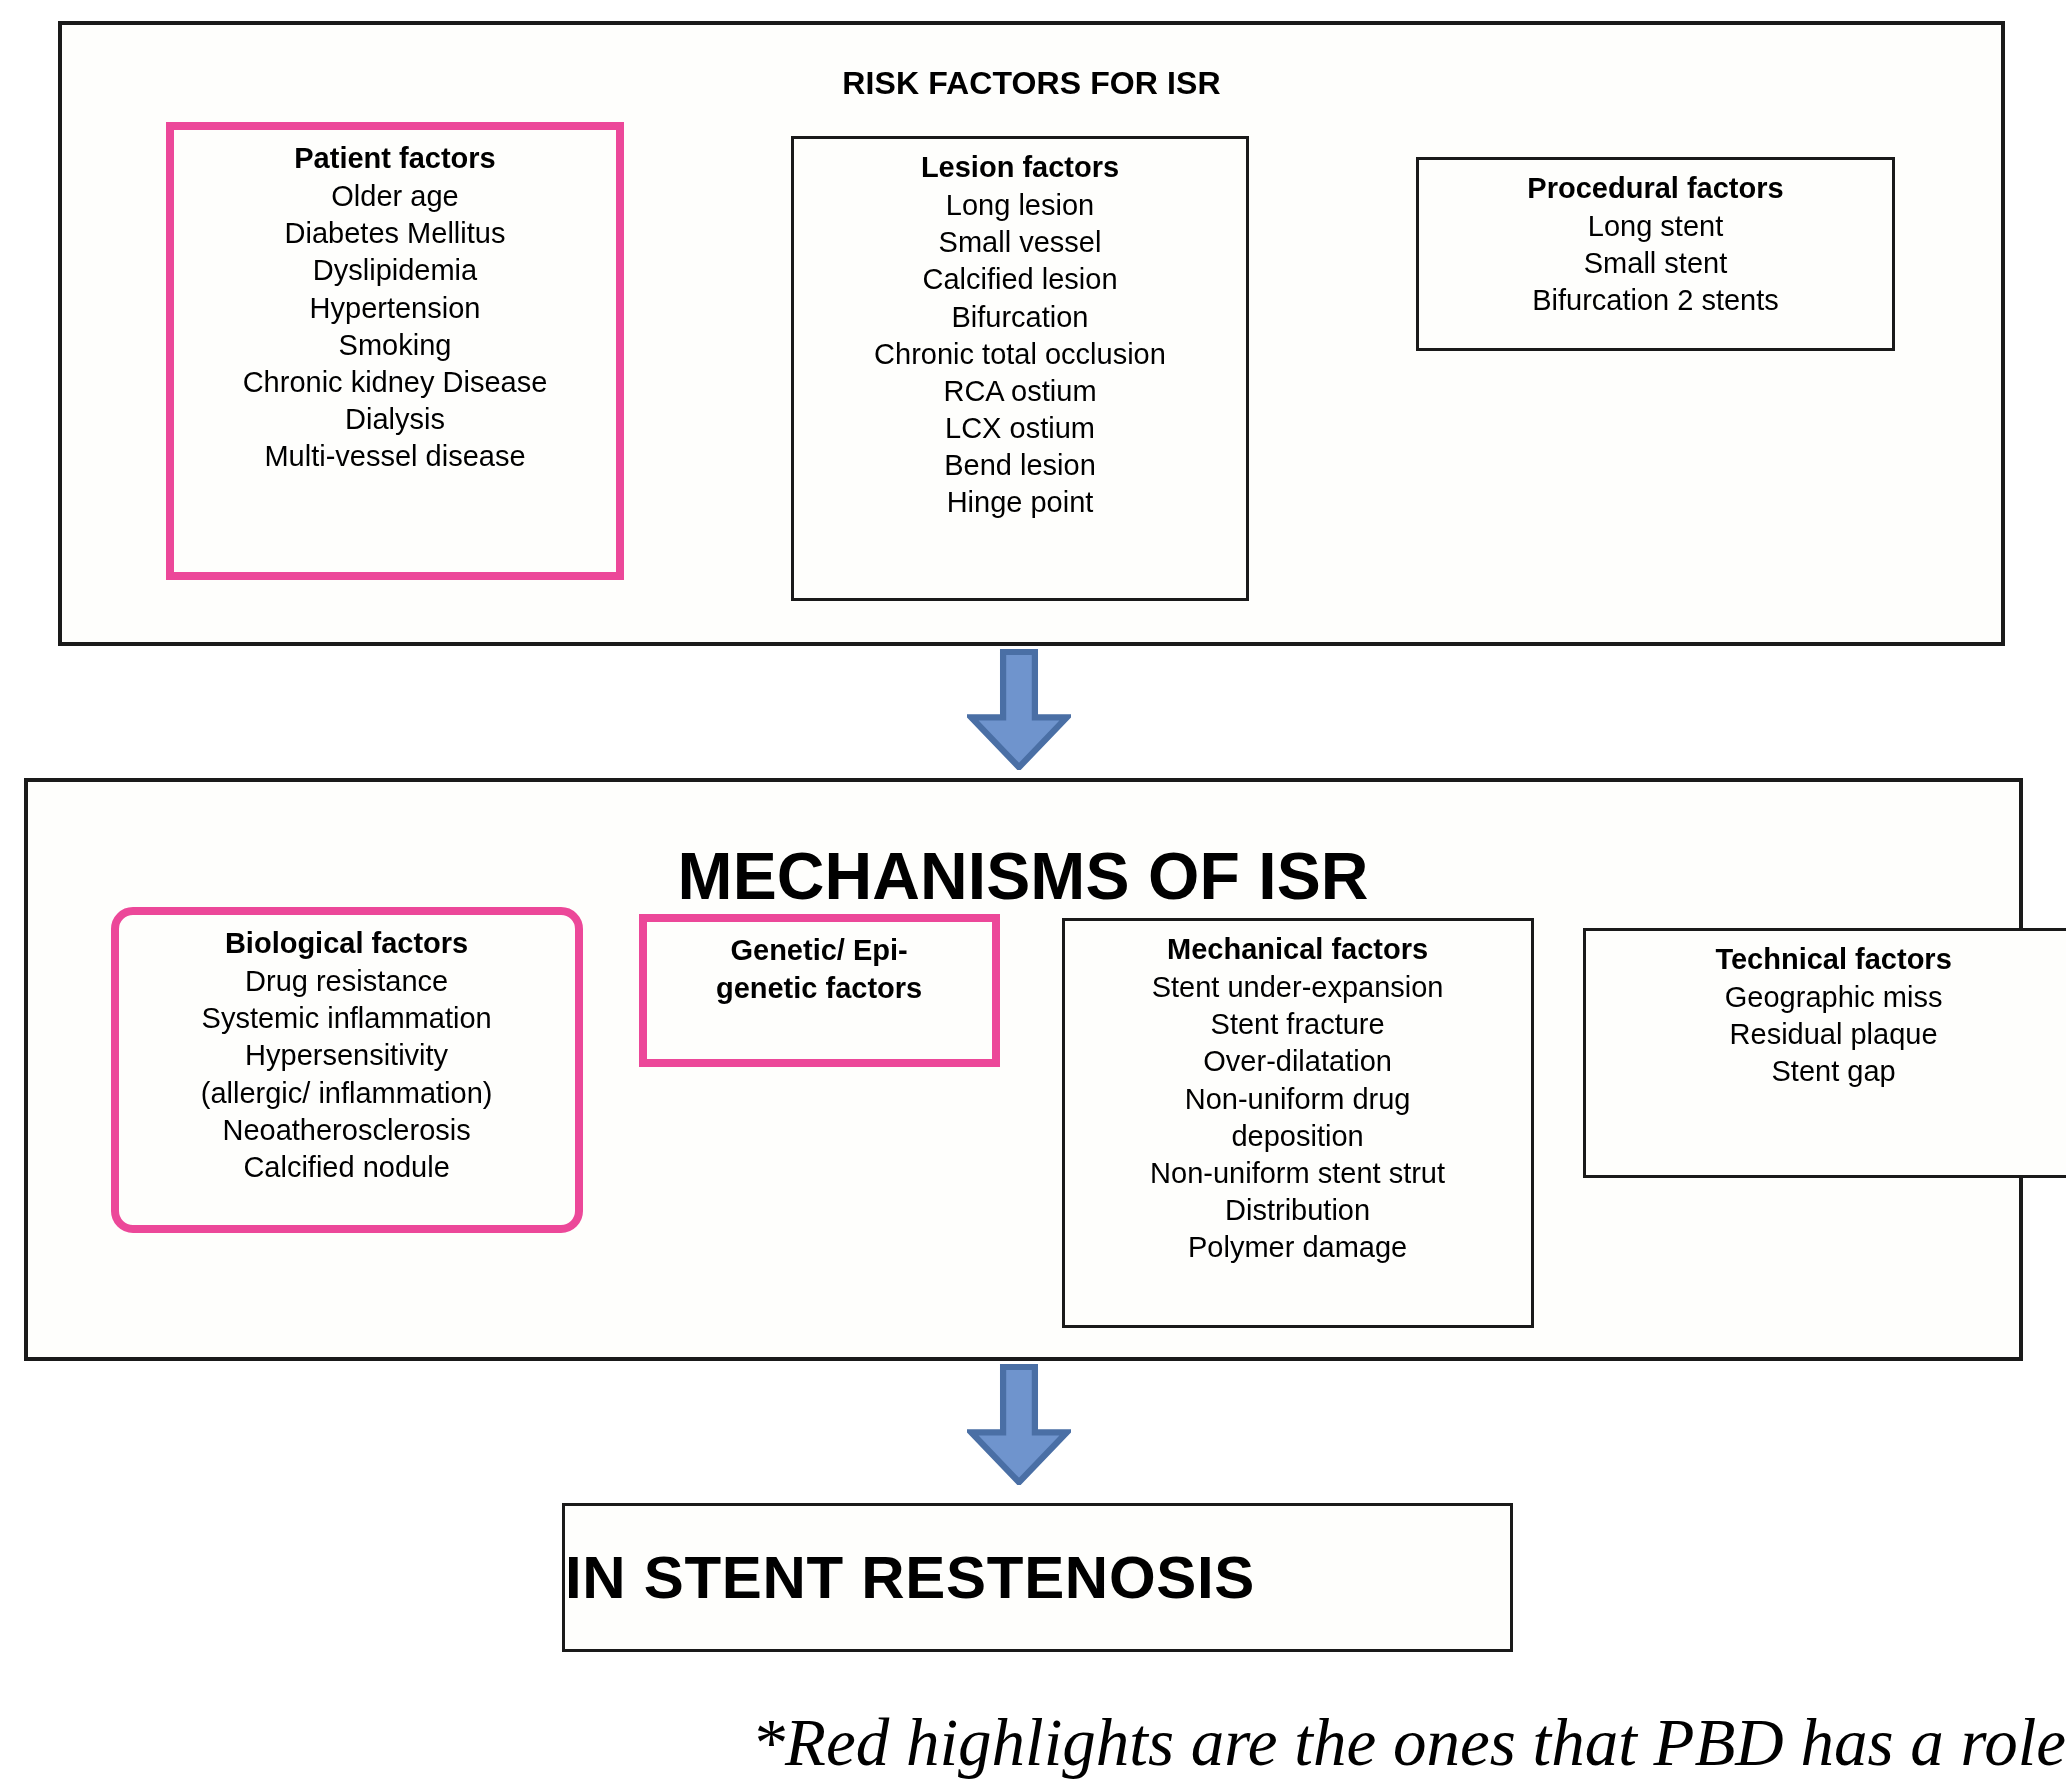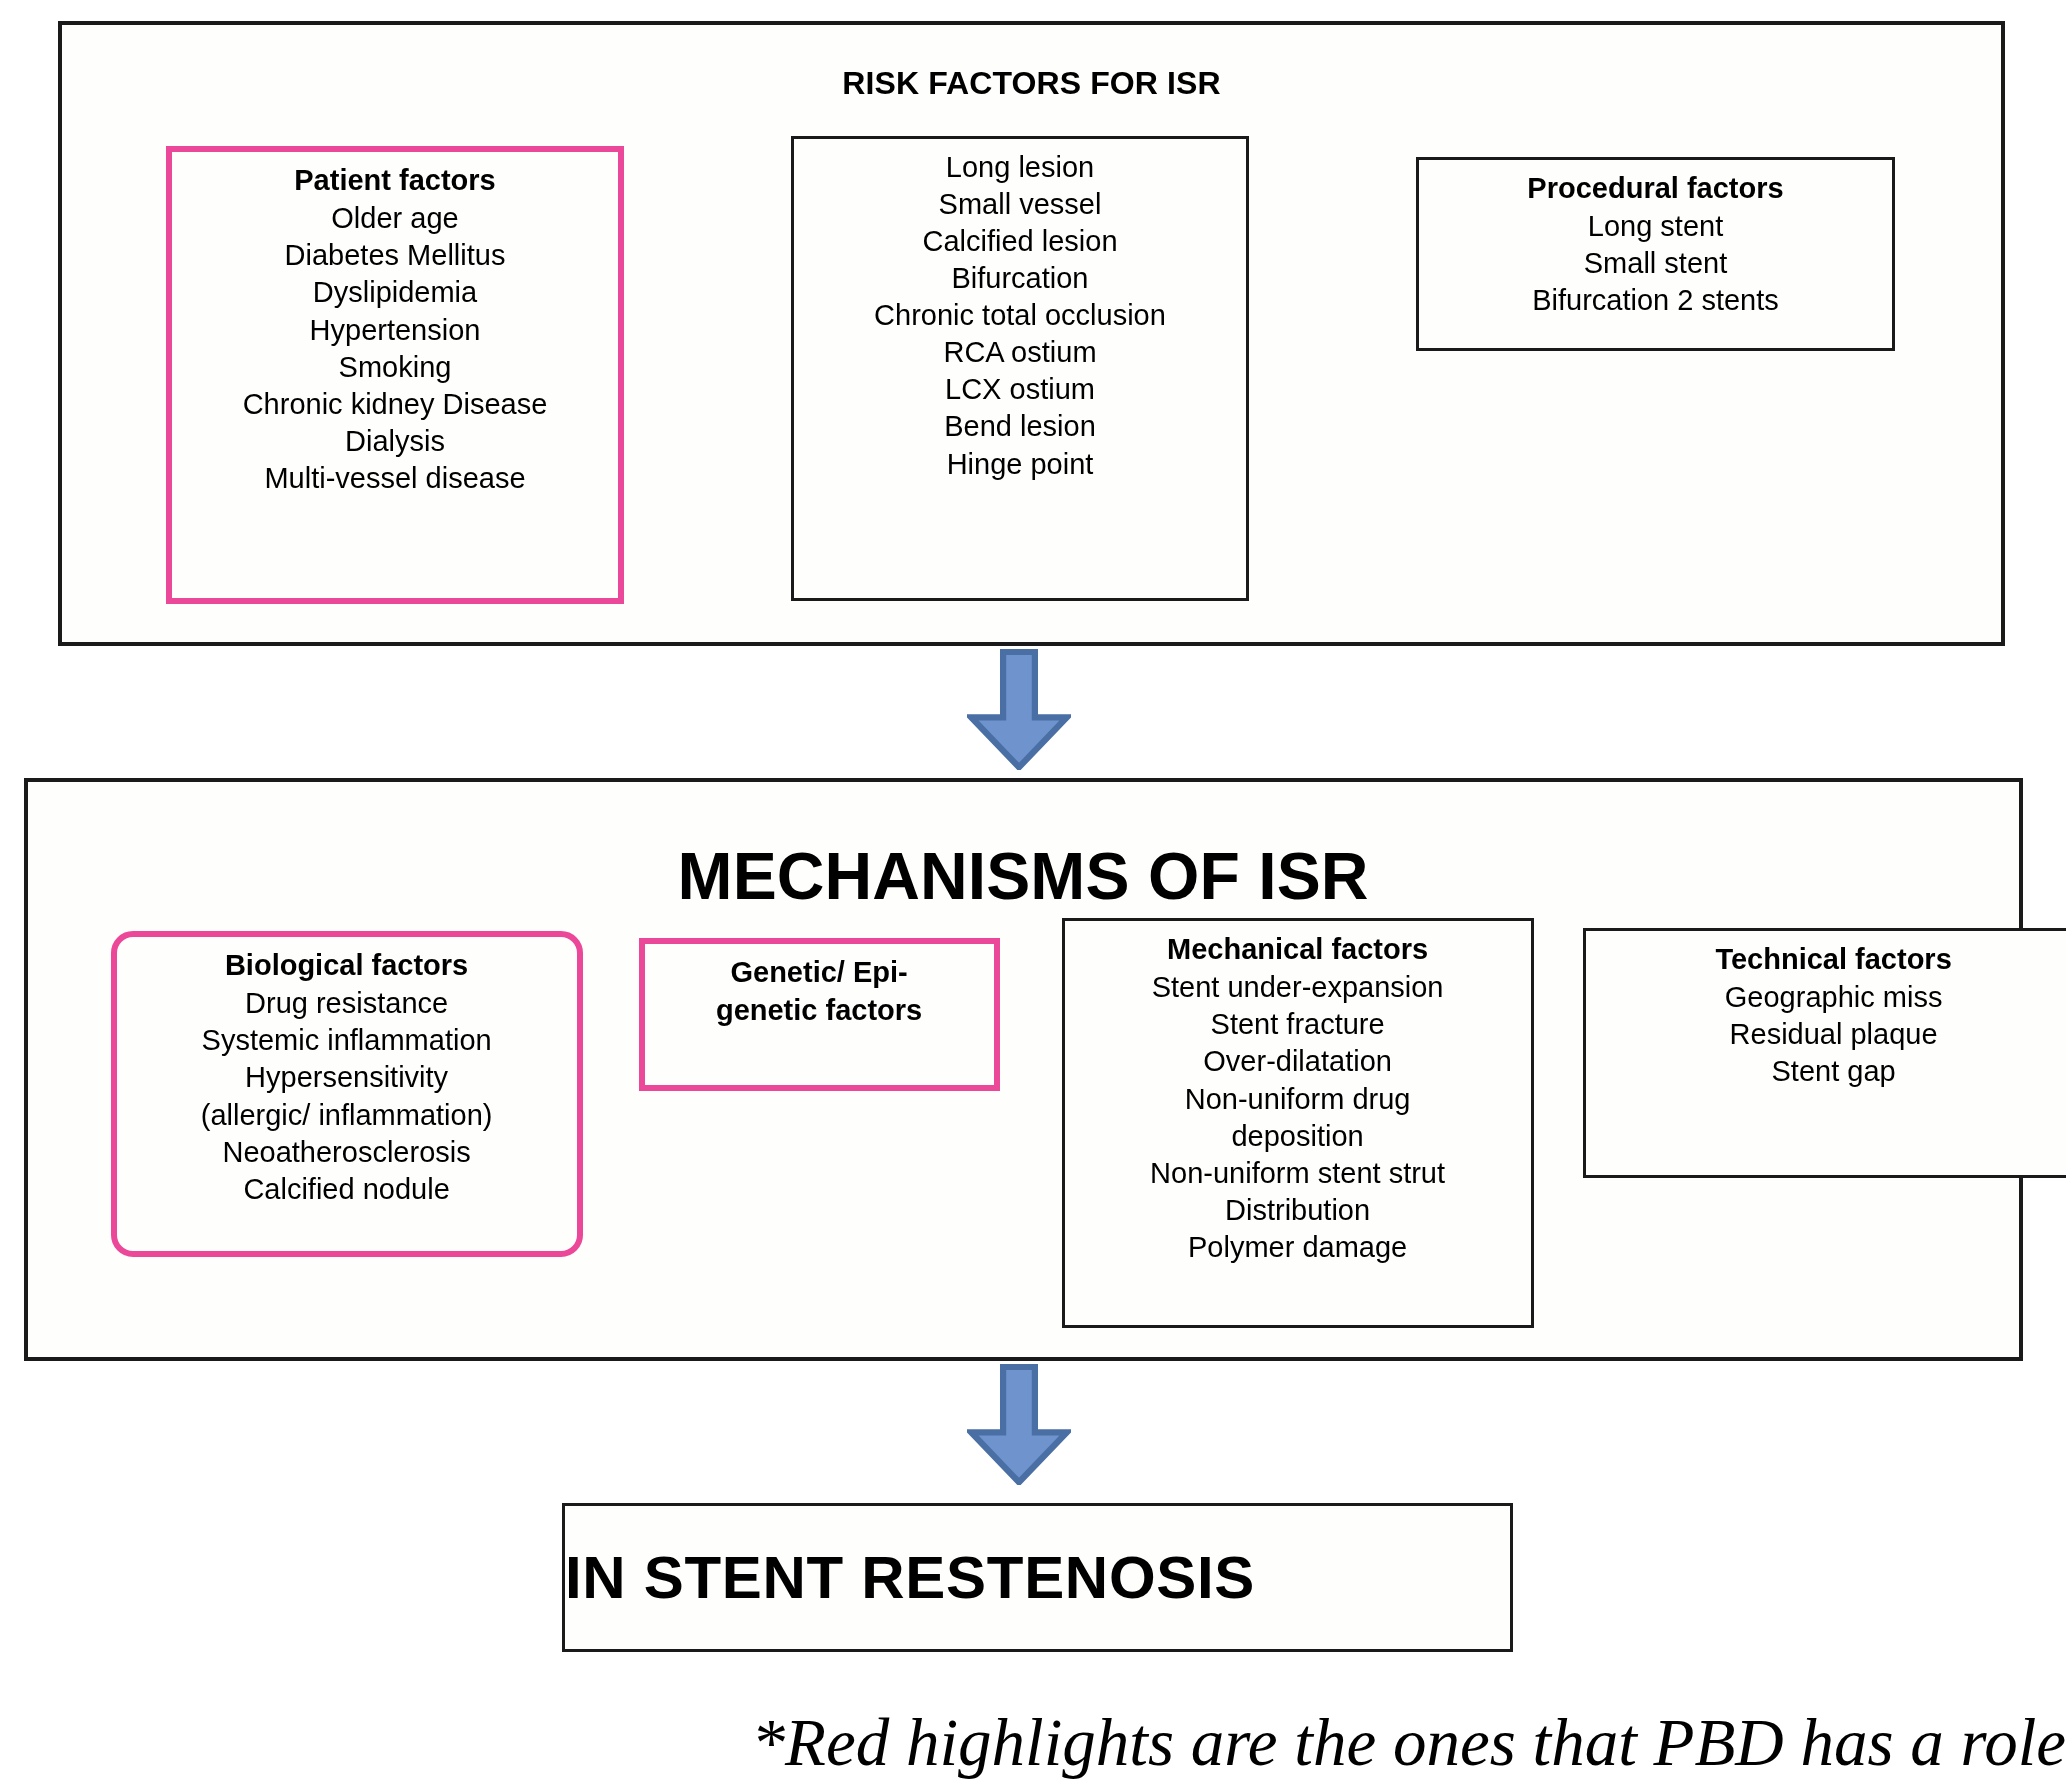--- a/index.html
+++ b/index.html
@@ -65,22 +65,21 @@
     background: #FEFEFC;
     text-align: center;
     padding: 9.7px 7px;
   }
 
   .factor-box.black {
     border: 3.5px solid #1A1A1A;
   }
 
   .factor-box.red {
-    border: 6px solid #ec4899;
-    margin-top: 24px;
+    border: 8px solid #ec4899;
   }
 
   .factor-title {
     font-weight: bold;
     font-size: 29px;
     line-height: 1.28;
     margin-bottom: 1.4px;
   }
 
   .factor-item {
@@ -192,20 +191,21 @@
     <div class="factor-item">Diabetes Mellitus</div>
     <div class="factor-item">Dyslipidemia</div>
     <div class="factor-item">Hypertension</div>
     <div class="factor-item">Smoking</div>
     <div class="factor-item">Chronic kidney Disease</div>
     <div class="factor-item">Dialysis</div>
     <div class="factor-item">Multi-vessel disease</div>
   </div>
 
   <div class="factor-box black" id="lesion-factors-box">
+    <div class="factor-title">Lesion factors</div>
     <div class="factor-item">Long lesion</div>
     <div class="factor-item">Small vessel</div>
     <div class="factor-item">Calcified lesion</div>
     <div class="factor-item">Bifurcation</div>
     <div class="factor-item">Chronic total occlusion</div>
     <div class="factor-item">RCA ostium</div>
     <div class="factor-item">LCX ostium</div>
     <div class="factor-item">Bend lesion</div>
     <div class="factor-item">Hinge point</div>
   </div>

